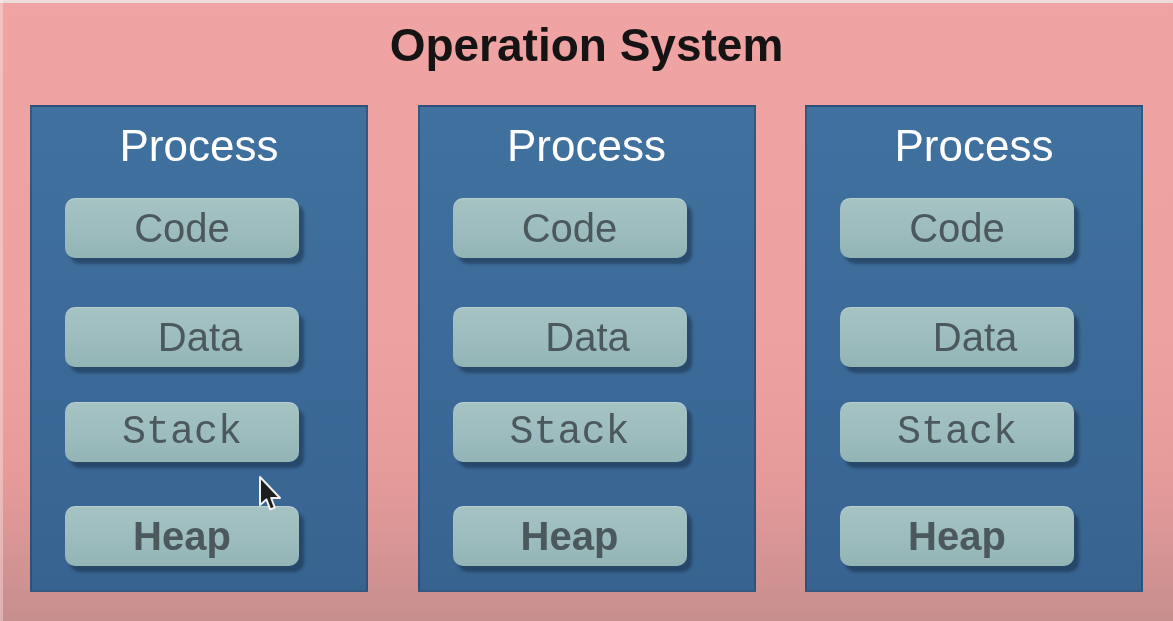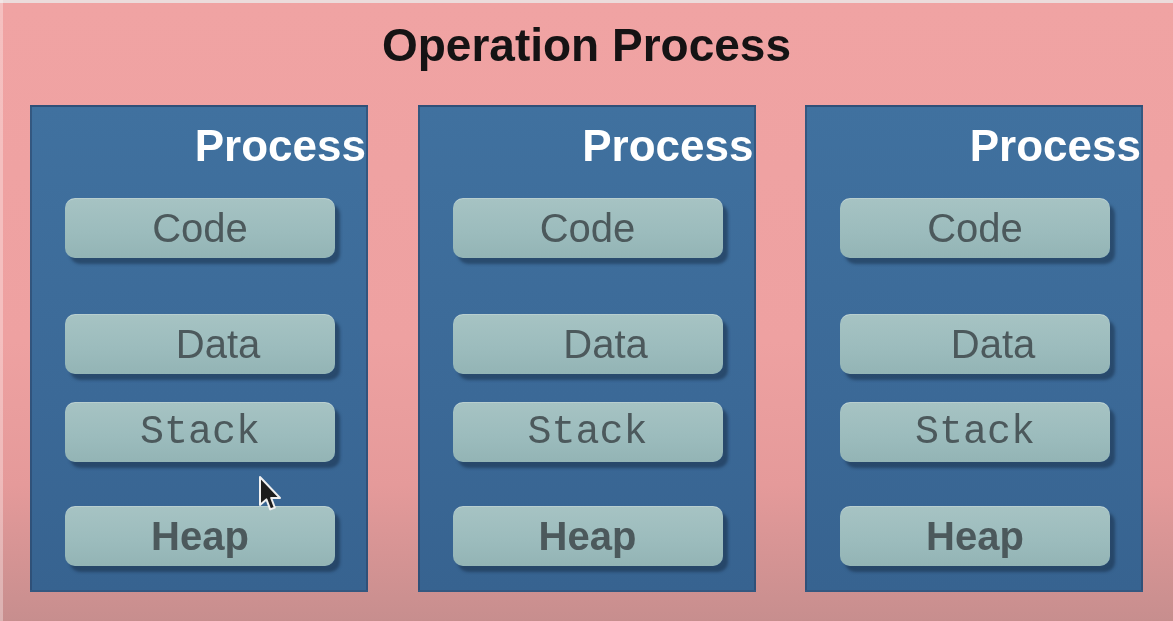--- a/index.html
+++ b/index.html
@@ -53,63 +53,63 @@
     height: 487px;
     box-sizing: border-box;
     background: linear-gradient(180deg, #40719f 0%, #3b6997 60%, #376390 100%);
     border: 2px solid rgba(38, 58, 92, 0.45);
   }
   .process-title {
     position: absolute;
     top: 14px;
     left: 0;
     width: 100%;
-    text-align: right;
+    text-align: center;
     font-size: 44px;
-    font-weight: bold;
+    font-weight: normal;
     color: #ffffff;
   }
   .segment {
     position: absolute;
     left: 33px;
-    width: 270px;
+    width: 234px;
     height: 60px;
     box-sizing: border-box;
     border-radius: 10px;
     background: linear-gradient(180deg, #a6c3c3 0%, #9cbcbd 55%, #93b4b5 100%);
     border-top: 1px solid rgba(255, 255, 255, 0.35);
     box-shadow: 5px 6px 3px rgba(22, 42, 66, 0.5);
     display: flex;
     align-items: center;
     justify-content: center;
     font-size: 40px;
     font-weight: 400;
     color: #4c595c;
   }
   .segment.seg-0 { top: 91px; }
-  .segment.seg-1 { top: 207px; padding-left: 36px; }
+  .segment.seg-1 { top: 200px; padding-left: 36px; }
   .segment.seg-2 { top: 295px; font-family: Liberation Mono, monospace; }
   .segment.seg-3 { top: 399px; font-weight: bold; }
   .mouse-cursor {
     position: absolute;
     left: 258px;
     top: 475px;
     width: 24px;
     height: 38px;
     pointer-events: none;
   }
 </style>
 </head>
 <body>
 
 <div class="stage">
   <div class="edge-strip-top"></div>
   <div class="edge-strip-left"></div>
 
-  <div class="slide-title">Operation Process</div>
+  <div class="slide-title">Operation System</div>
 
   <div class="boxes-row">
 
     <div class="process">
       <div class="process-title">Process</div>
       <div class="segment seg-0">Code</div>
       <div class="segment seg-1">Data</div>
       <div class="segment seg-2">Stack</div>
       <div class="segment seg-3">Heap</div>
     </div>

